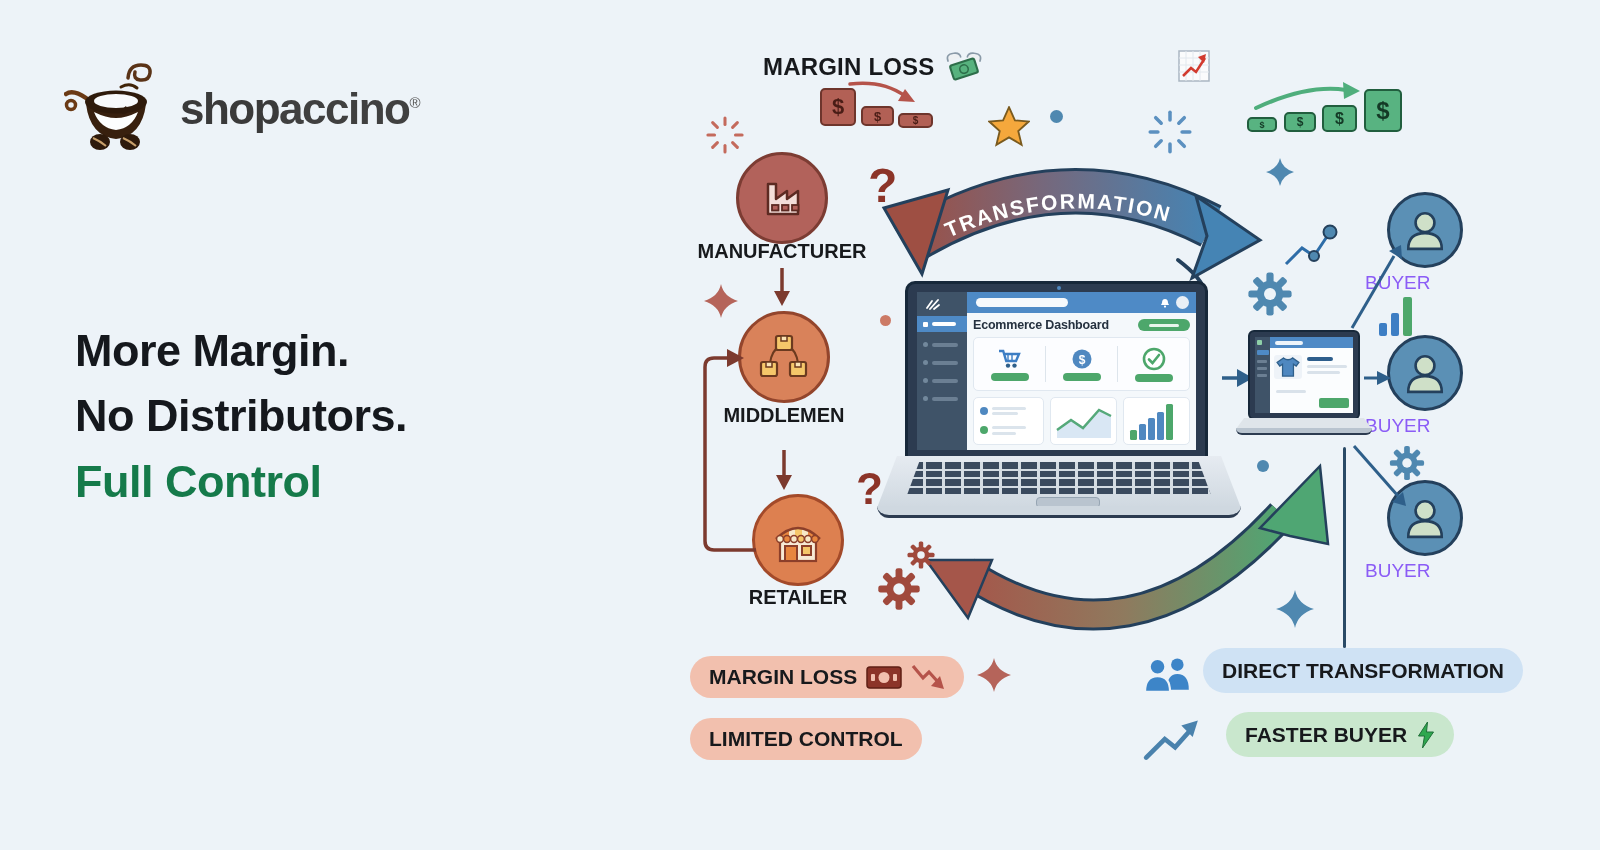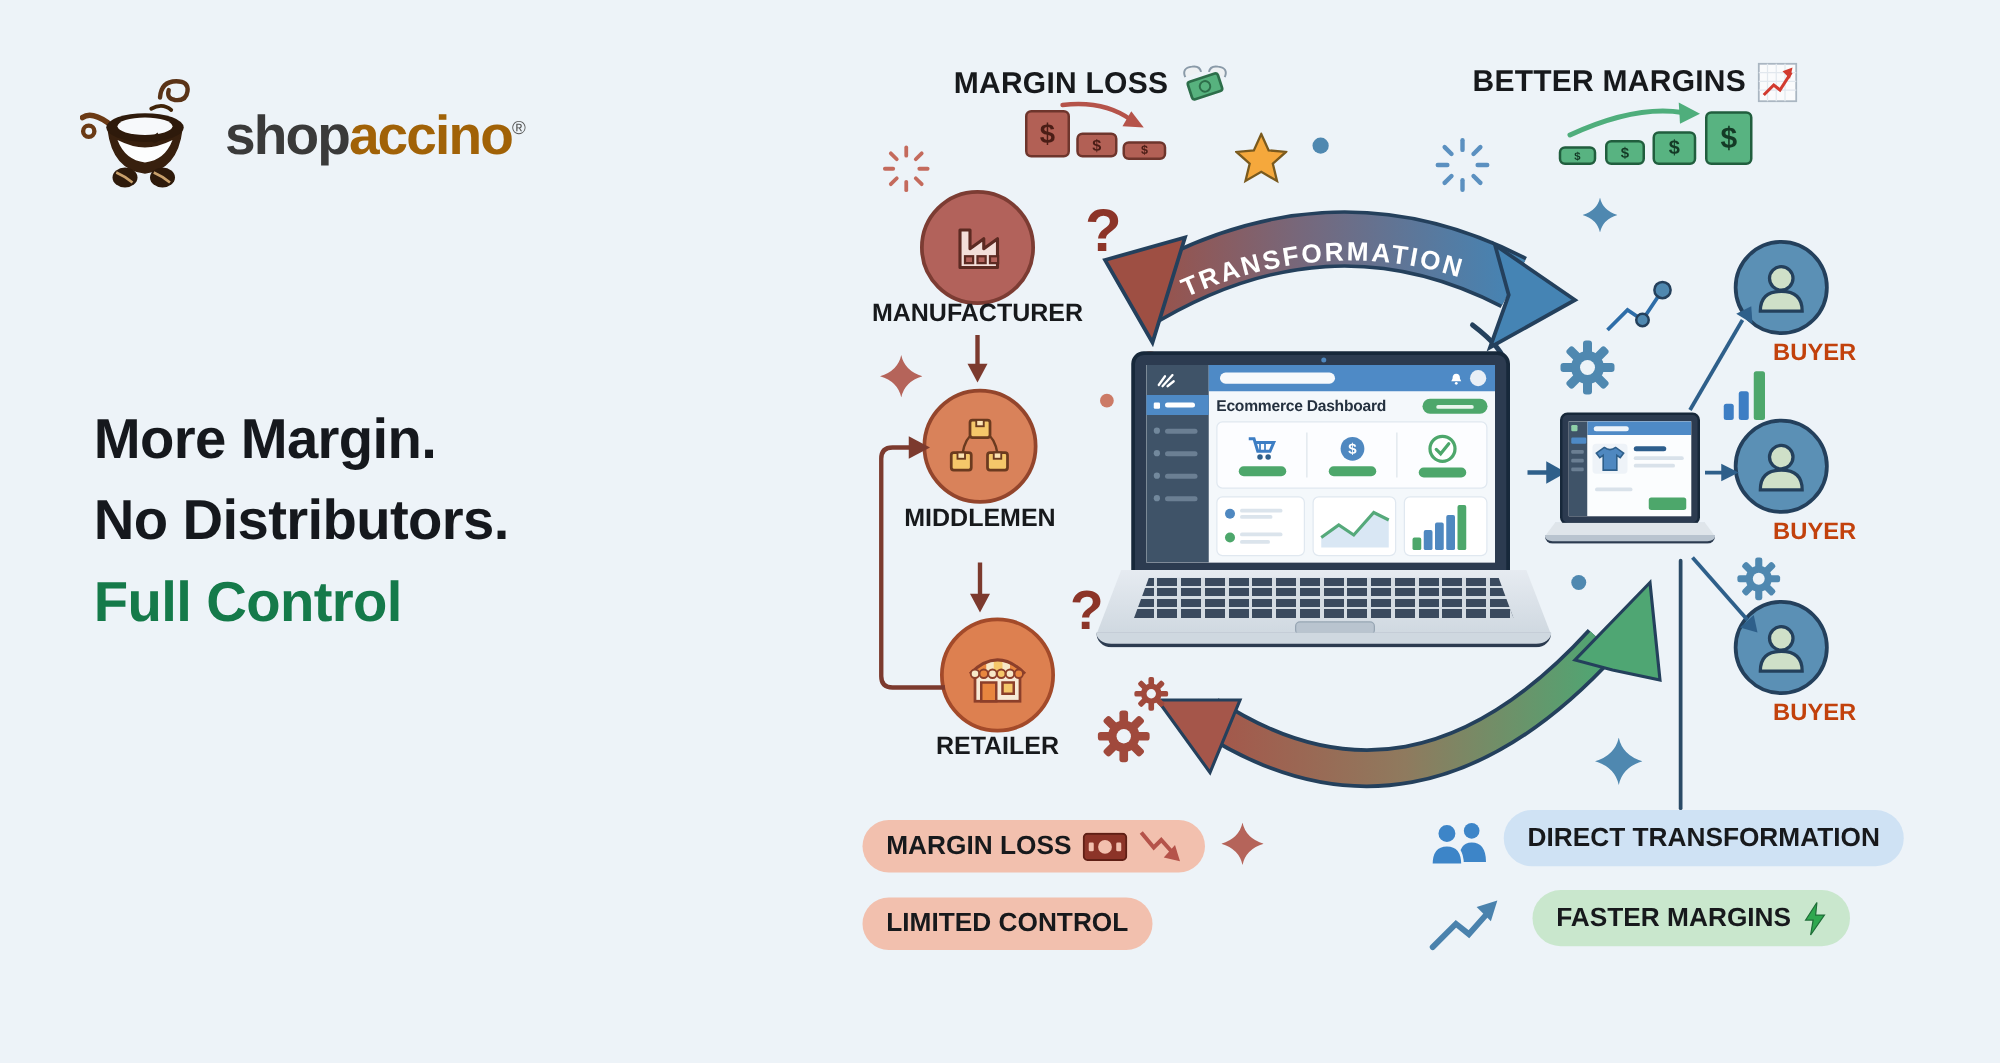--- a/index.html
+++ b/index.html
@@ -5,21 +5,21 @@
   html,body{margin:0;padding:0;background:#dfe7ee}
   .stage{position:relative;width:1600px;height:850px;background:#edf3f8;overflow:hidden;
     font-family:"Liberation Sans","DejaVu Sans",sans-serif;}
   .abs{position:absolute}
   .lbl{font-weight:800;color:#17191c;letter-spacing:.2px}
   
   .headline{left:75px;top:318px;font-size:45px;font-weight:700;line-height:1.45;color:#15181d;letter-spacing:-.5px}
   .headline .accent{color:#157a4a}
   
   .brand-text{left:180px;top:84px;font-size:44px;font-weight:700;letter-spacing:-1.5px;color:#3a3a3a}
-  .brand-text .right{color:#a16207}
+  .brand-text .right{color:#404040}
   .brand-text sup{font-size:15px;color:#555;letter-spacing:0;font-weight:400}
   
   .node-circle{position:absolute;border-radius:50%;display:flex;align-items:center;justify-content:center;box-sizing:border-box}
   .node-label{position:absolute;font-weight:800;color:#17191c;font-size:20px;text-align:center;line-height:23px}
   
   .block{position:absolute;display:flex;align-items:center;justify-content:center;font-weight:800;border-radius:5px;box-sizing:border-box}
   .block.red{background:#b26055;border:2px solid #6e352c;color:#4a1d16}
   .block.green{background:#58b381;border:2px solid #215e3e;color:#143a26}
   
   .pill{position:absolute;display:inline-flex;align-items:center;gap:9px;border-radius:23px;padding:0 19px;
@@ -73,21 +73,21 @@
   .sl-screen{position:relative;width:100%;height:100%;background:#fff;overflow:hidden;display:flex}
   .sl-side{width:15px;background:#3f5368;flex:none;position:relative}
   .sl-main{flex:1;display:flex;flex-direction:column}
   .sl-top{height:11px;background:#4e8ac6;position:relative;flex:none}
   .sl-body{flex:1;position:relative;background:#fbfdfe}
   .sl-base{left:1236px;top:418px;width:136px;height:11px;background:#dfe5ea;
     -webkit-clip-path:polygon(6% 0,94% 0,100% 100%,0 100%);clip-path:polygon(6% 0,94% 0,100% 100%,0 100%);z-index:4;
     filter:drop-shadow(0 0 1px #223a52)}
   .sl-edge{left:1236px;top:428px;width:136px;height:5px;background:#b9c4cf;border-radius:0 0 6px 6px;border-bottom:2px solid #2c3b50;z-index:4}
   .gbar{position:absolute;background:#d9e2ea;border-radius:2px;height:3px}
-  .buyer-label{position:absolute;width:120px;text-align:right;font-weight:700;font-size:19px;color:#c2410c}
+  .buyer-label{position:absolute;width:120px;text-align:left;font-weight:400;font-size:19px;color:#8b5cf6}
   .vline{left:1343px;top:447px;width:3px;height:201px;background:#2a4a66;border-radius:2px}
 </style>
 </head>
 <body>
 
 <div class="stage">
 
   <svg width="0" height="0" style="position:absolute">
     <defs>
       <symbol id="gearSym" viewBox="0 0 40 40">
@@ -160,21 +160,20 @@
     </div>
   <div class="block red" style="left:898px;top:113px;width:35px;height:15px;font-size:10px">
       <span>$</span>
     </div>
   <svg class="abs" style="left:845px;top:78px" width="74" height="34" viewBox="0 0 74 34">
     <path d="M5 6 Q38 2 60 18" fill="none" stroke="#b5534a" stroke-width="3.5" stroke-linecap="round"></path>
     <polygon points="70,24 53,23 60,11" fill="#b5534a"></polygon>
   </svg>
 
   <div class="abs lbl" style="left:1178px;top:50px;font-size:24px;display:flex;align-items:center;gap:9px">
-    <span>BETTER MARGINS</span>
     <svg width="32" height="32" viewBox="0 0 32 32">
       <rect x="1" y="1" width="30" height="30" fill="#fafbfc" stroke="#aab6c2" stroke-width="1.5"></rect>
       <path d="M1 8 H31 M1 15 H31 M1 22 H31 M8 1 V31 M15 1 V31 M22 1 V31" stroke="#e2e8ee" stroke-width="1"></path>
       <polyline points="5,26 13,18 18,22 27,8" fill="none" stroke="#d23b2f" stroke-width="2.5"></polyline>
       <polygon points="28,4 20,7 26,13" fill="#d23b2f"></polygon>
     </svg>
   </div>
   <div class="block green" style="left:1247px;top:117px;width:30px;height:15px;font-size:9px">
       <span>$</span>
     </div>
@@ -553,19 +552,19 @@
   </svg>
   <div class="pill blue" style="left:1203px;top:648px;height:45px">
     <span>DIRECT TRANSFORMATION</span>
   </div>
 
   <svg class="abs" style="left:1142px;top:714px" width="60" height="48" viewBox="0 0 58 46">
     <polyline points="4,42 22,24 32,32 48,14" fill="none" stroke="#4a82ad" stroke-width="4.5" stroke-linecap="round"></polyline>
     <polygon points="54,6 38,11 49,22" fill="#4a82ad"></polygon>
   </svg>
   <div class="pill green" style="left:1226px;top:712px;height:45px">
-    <span>FASTER MARGINS</span>
+    <span>FASTER BUYER</span>
     <svg width="19" height="28" viewBox="0 0 18 28">
       <polygon points="11,1 2,15 8,15 6,27 17,11 10,11" fill="#2fa84f" stroke="#1f6e38" stroke-width="1"></polygon>
     </svg>
   </div>
 
 </div>
 
 </body></html>

